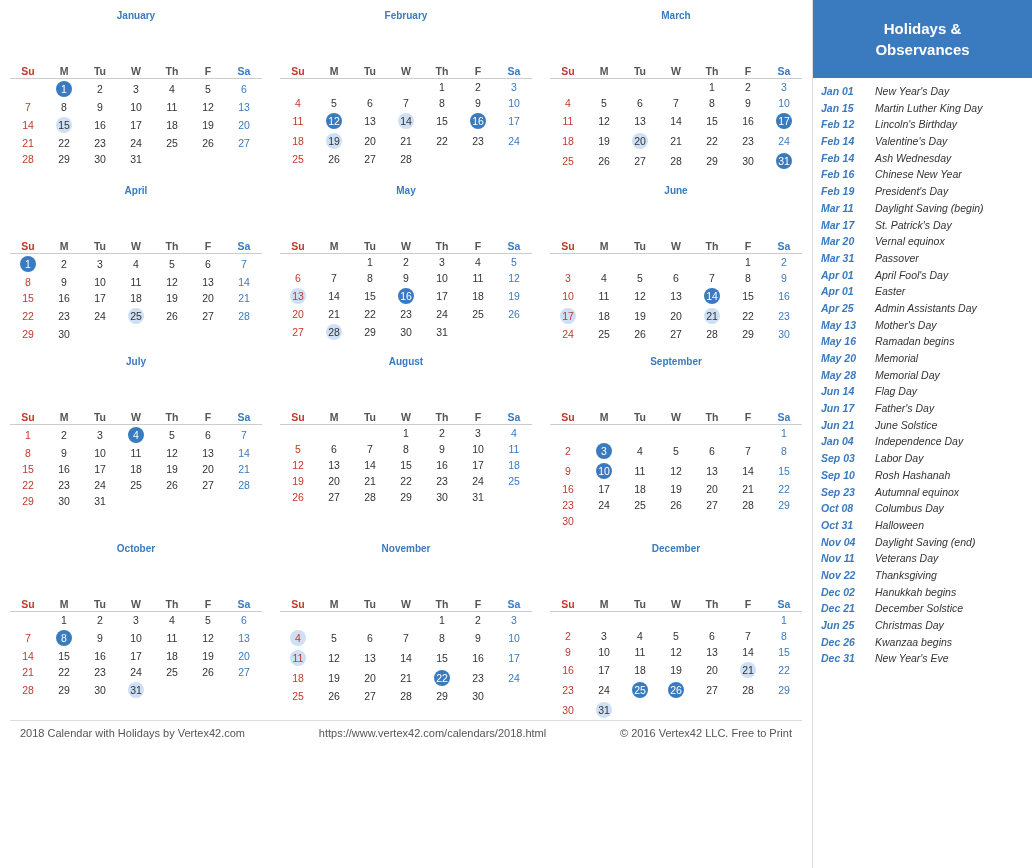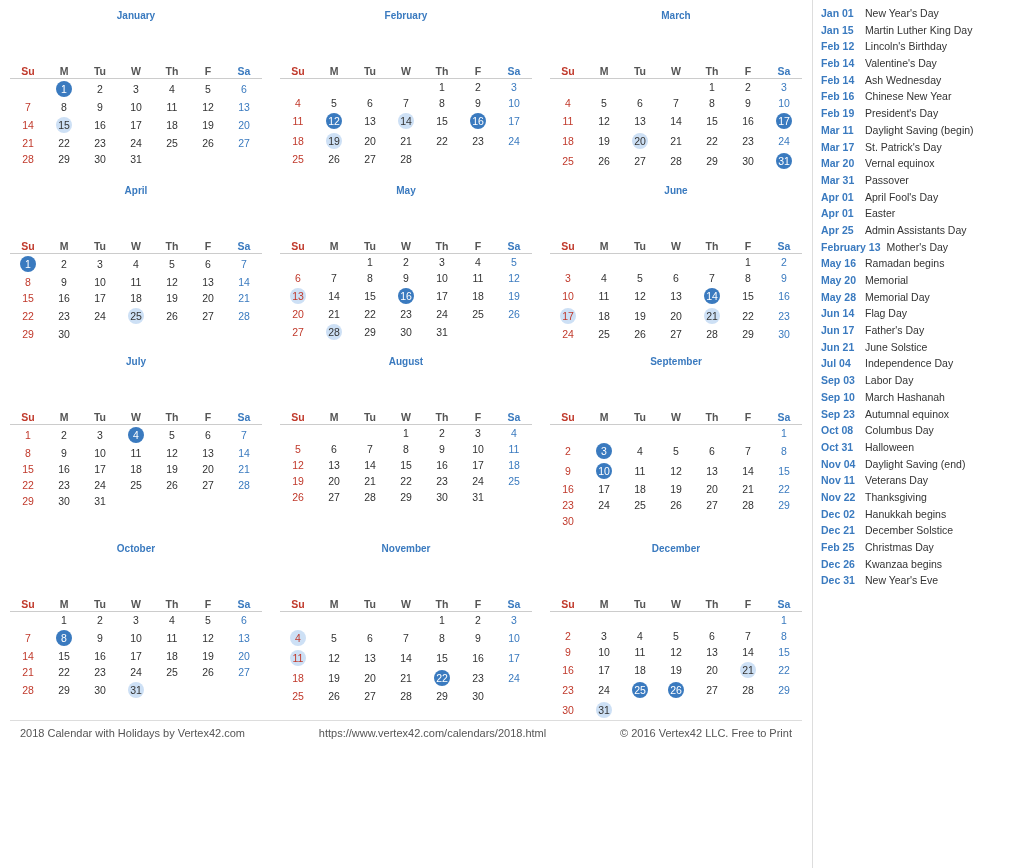--- a/index.html
+++ b/index.html
@@ -97,23 +97,24 @@
       font-weight: bold;
       padding: 18px 10px;
       line-height: 1.4;
     }
     .holidays-list {
       padding: 6px 8px;
       font-size: 10.5px;
     }
     .holiday-item {
       display: flex;
-      gap: 6px;
+      gap: 16px;
       margin-bottom: 2px;
       line-height: 1.4;
+      font-style: italic;
     }
     .holiday-date {
       color: #3a7abf;
       font-weight: bold;
       white-space: nowrap;
       min-width: 38px;
     }
     .holiday-name {
       color: #333;
     }
@@ -907,20 +908,21 @@
           </table>
         </div>
       </div>
     <div class="footer">
       <span>2018 Calendar with Holidays by Vertex42.com</span>
       <span>https://www.vertex42.com/calendars/2018.html</span>
       <span>© 2016 Vertex42 LLC. Free to Print</span>
     </div>
   </div>
   <div class="holidays-section">
+    <div class="holidays-header">Holidays &amp;<br>Observances</div>
     <div class="holidays-list" id="holidays-list">
     <div class="holiday-item">
           <span class="holiday-date">Jan 01</span>
           <span class="holiday-name">New Year's Day</span>
         </div>
         <div class="holiday-item">
           <span class="holiday-date">Jan 15</span>
           <span class="holiday-name">Martin Luther King Day</span>
         </div>
         <div class="holiday-item">
@@ -965,21 +967,21 @@
         </div>
         <div class="holiday-item">
           <span class="holiday-date">Apr 01</span>
           <span class="holiday-name">Easter</span>
         </div>
         <div class="holiday-item">
           <span class="holiday-date">Apr 25</span>
           <span class="holiday-name">Admin Assistants Day</span>
         </div>
         <div class="holiday-item">
-          <span class="holiday-date">February 13</span>
+          <span class="holiday-date">May 13</span>
           <span class="holiday-name">Mother's Day</span>
         </div>
         <div class="holiday-item">
           <span class="holiday-date">May 16</span>
           <span class="holiday-name">Ramadan begins</span>
         </div>
         <div class="holiday-item">
           <span class="holiday-date">May 20</span>
           <span class="holiday-name">Memorial</span>
         </div>
@@ -993,30 +995,30 @@
         </div>
         <div class="holiday-item">
           <span class="holiday-date">Jun 17</span>
           <span class="holiday-name">Father's Day</span>
         </div>
         <div class="holiday-item">
           <span class="holiday-date">Jun 21</span>
           <span class="holiday-name">June Solstice</span>
         </div>
         <div class="holiday-item">
-          <span class="holiday-date">Jul 04</span>
+          <span class="holiday-date">Jan 04</span>
           <span class="holiday-name">Independence Day</span>
         </div>
         <div class="holiday-item">
           <span class="holiday-date">Sep 03</span>
           <span class="holiday-name">Labor Day</span>
         </div>
         <div class="holiday-item">
           <span class="holiday-date">Sep 10</span>
-          <span class="holiday-name">March Hashanah</span>
+          <span class="holiday-name">Rosh Hashanah</span>
         </div>
         <div class="holiday-item">
           <span class="holiday-date">Sep 23</span>
           <span class="holiday-name">Autumnal equinox</span>
         </div>
         <div class="holiday-item">
           <span class="holiday-date">Oct 08</span>
           <span class="holiday-name">Columbus Day</span>
         </div>
         <div class="holiday-item">
@@ -1037,21 +1039,21 @@
         </div>
         <div class="holiday-item">
           <span class="holiday-date">Dec 02</span>
           <span class="holiday-name">Hanukkah begins</span>
         </div>
         <div class="holiday-item">
           <span class="holiday-date">Dec 21</span>
           <span class="holiday-name">December Solstice</span>
         </div>
         <div class="holiday-item">
-          <span class="holiday-date">Feb 25</span>
+          <span class="holiday-date">Jun 25</span>
           <span class="holiday-name">Christmas Day</span>
         </div>
         <div class="holiday-item">
           <span class="holiday-date">Dec 26</span>
           <span class="holiday-name">Kwanzaa begins</span>
         </div>
         <div class="holiday-item">
           <span class="holiday-date">Dec 31</span>
           <span class="holiday-name">New Year's Eve</span>
         </div>

